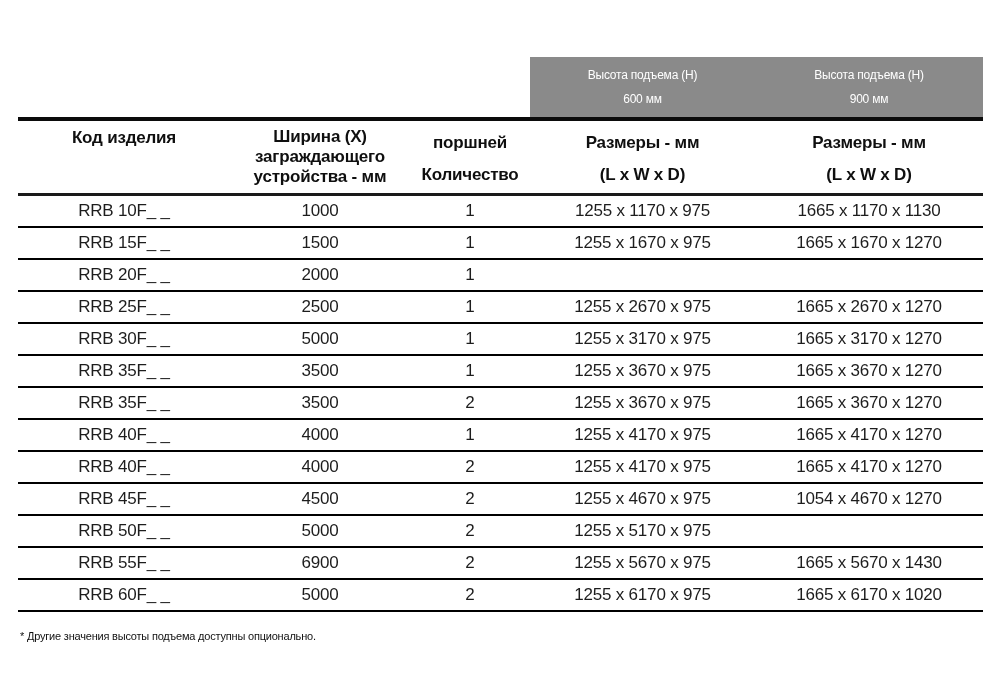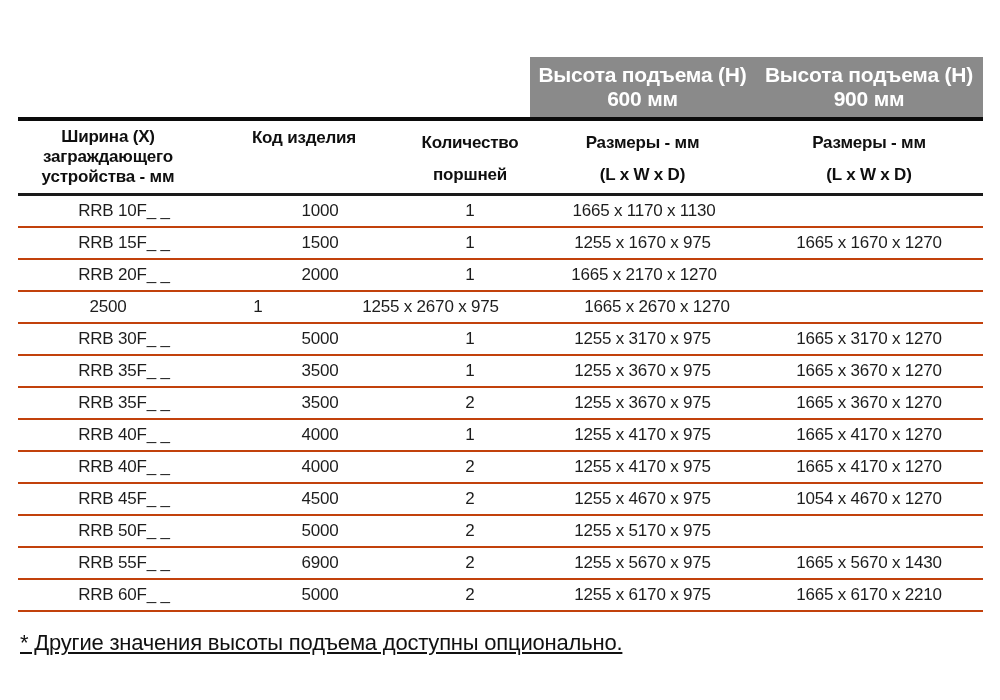--- a/index.html
+++ b/index.html
@@ -26,22 +26,22 @@
     height: 60px;
     background: #8a8a8a;
     display: flex;
   }
   .banner-cell {
     display: flex;
     flex-direction: column;
     align-items: center;
     justify-content: center;
     color: #ffffff;
-    font-weight: bold;
-    font-size: 21px;
+    font-weight: normal;
+    font-size: 12px;
     line-height: 24px;
   }
   .banner-cell.b1 { width: 225px; }
   .banner-cell.b2 { width: 228px; }
 
   
   .spec-table {
     position: absolute;
     left: 18px;
     top: 117px;
@@ -67,98 +67,98 @@
   .c4 { width: 225px; }
   .c5 { width: 228px; }
   .th.c1 { line-height: 21px; }
   .th.c2 { line-height: 20px; }
   .th.c3, .th.c4, .th.c5 { line-height: 32px; }
 
   .trow {
     display: flex;
     align-items: center;
     height: 30px;
-    border-bottom: 2px solid #c2410c;
+    border-bottom: 2px solid #000000;
     font-size: 17px;
     color: #1d1d1d;
   }
   .td {
     box-sizing: border-box;
     text-align: center;
   }
 
   .footnote {
     position: absolute;
     left: 20px;
     top: 630px;
-    font-size: 22px;
+    font-size: 11px;
     color: #111111;
-    text-decoration: underline;
   }
 </style>
 </head>
 <body>
 
 <div class="page">
 
   <div class="banner">
     <div class="banner-cell b1">
       <div>Высота подъема (H)</div>
       <div>600 мм</div>
     </div>
     <div class="banner-cell b2">
       <div>Высота подъема (H)</div>
       <div>900 мм</div>
     </div>
   </div>
 
   <div class="spec-table">
     <div class="thead">
+      <div class="th c1">
+        <div>Код изделия</div>
+      </div>
       <div class="th c2">
         <div>Ширина (X)</div>
         <div>заграждающего</div>
         <div>устройства - мм</div>
       </div>
-      <div class="th c1">
-        <div>Код изделия</div>
-      </div>
       <div class="th c3">
+        <div>поршней</div>
         <div>Количество</div>
-        <div>поршней</div>
       </div>
       <div class="th c4">
         <div>Размеры - мм</div>
         <div>(L x W x D)</div>
       </div>
       <div class="th c5">
         <div>Размеры - мм</div>
         <div>(L x W x D)</div>
       </div>
     </div>
     <div>
         <div class="trow">
     <div class="td c1">RRB 10F_ _</div>
     <div class="td c2">1000</div>
     <div class="td c3">1</div>
+    <div class="td c4">1255 x 1170 x 975</div>
     <div class="td c5">1665 x 1170 x 1130</div>
   </div>
         <div class="trow">
     <div class="td c1">RRB 15F_ _</div>
     <div class="td c2">1500</div>
     <div class="td c3">1</div>
     <div class="td c4">1255 x 1670 x 975</div>
     <div class="td c5">1665 x 1670 x 1270</div>
   </div>
         <div class="trow">
     <div class="td c1">RRB 20F_ _</div>
     <div class="td c2">2000</div>
     <div class="td c3">1</div>
-    <div class="td c5">1665 x 2170 x 1270</div>
-  </div>
-        <div class="trow">
+  </div>
+        <div class="trow">
+    <div class="td c1">RRB 25F_ _</div>
     <div class="td c2">2500</div>
     <div class="td c3">1</div>
     <div class="td c4">1255 x 2670 x 975</div>
     <div class="td c5">1665 x 2670 x 1270</div>
   </div>
         <div class="trow">
     <div class="td c1">RRB 30F_ _</div>
     <div class="td c2">5000</div>
     <div class="td c3">1</div>
     <div class="td c4">1255 x 3170 x 975</div>
@@ -210,20 +210,20 @@
     <div class="td c2">6900</div>
     <div class="td c3">2</div>
     <div class="td c4">1255 x 5670 x 975</div>
     <div class="td c5">1665 x 5670 x 1430</div>
   </div>
         <div class="trow">
     <div class="td c1">RRB 60F_ _</div>
     <div class="td c2">5000</div>
     <div class="td c3">2</div>
     <div class="td c4">1255 x 6170 x 975</div>
-    <div class="td c5">1665 x 6170 x 2210</div>
+    <div class="td c5">1665 x 6170 x 1020</div>
   </div>
       </div>
   </div>
 
   <div class="footnote">* Другие значения высоты подъема доступны опционально.</div>
 
 </div>
 
 </body></html>

